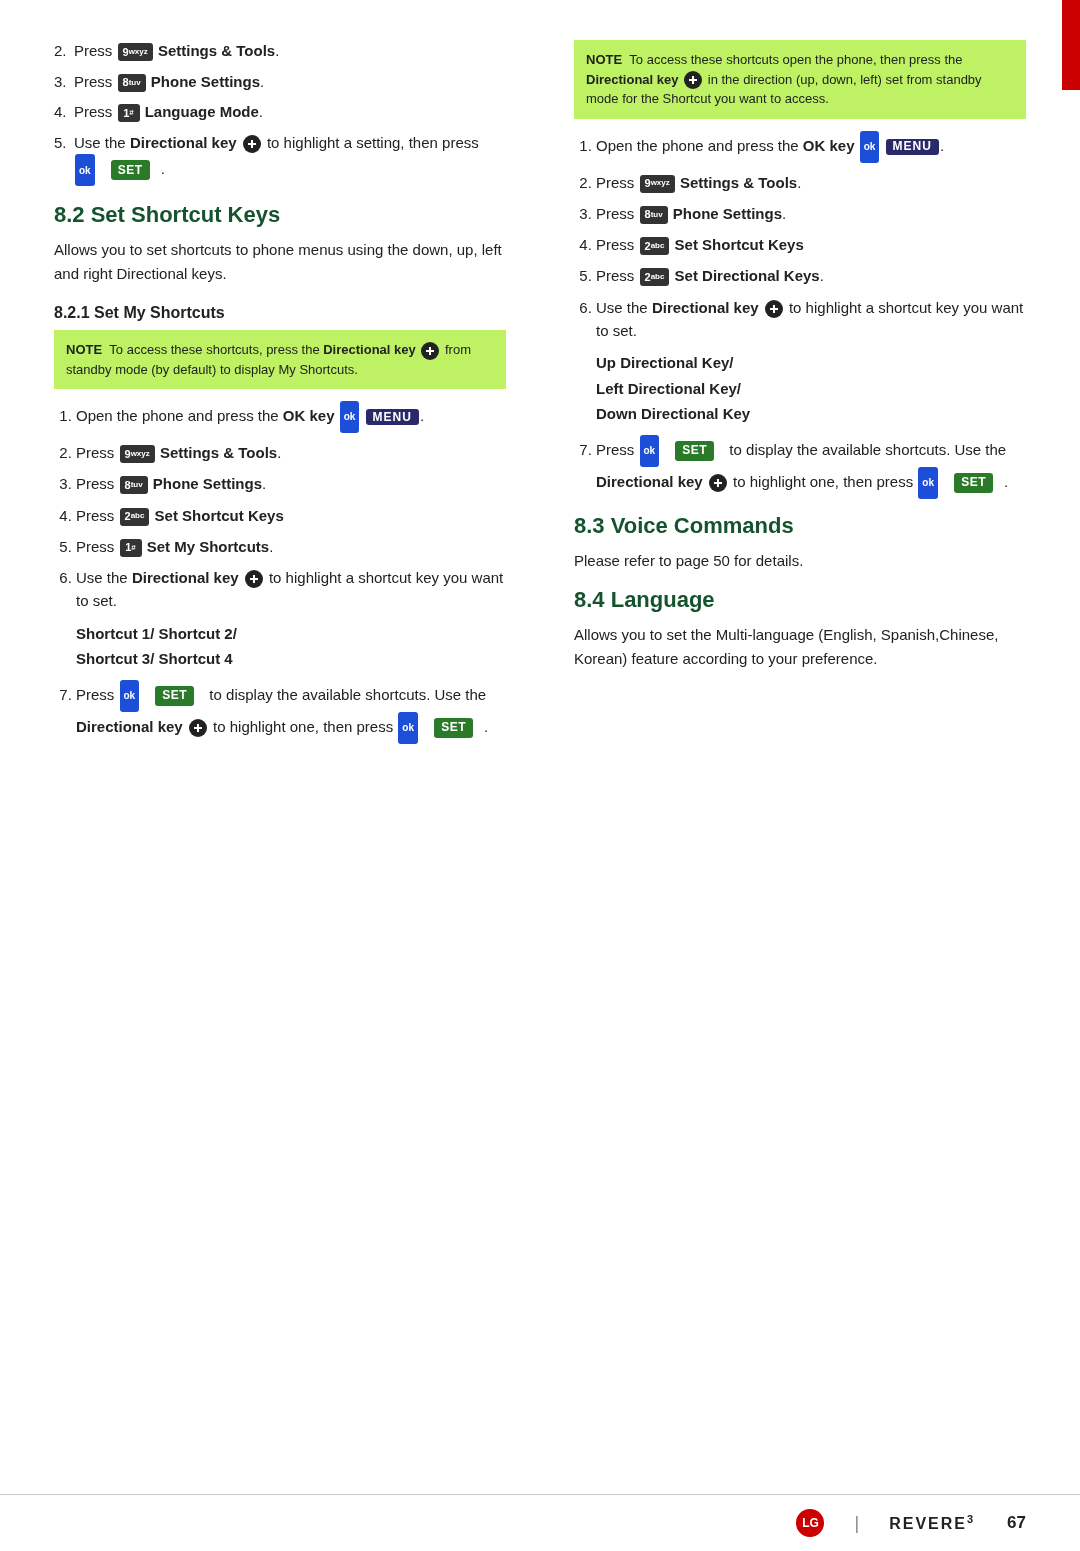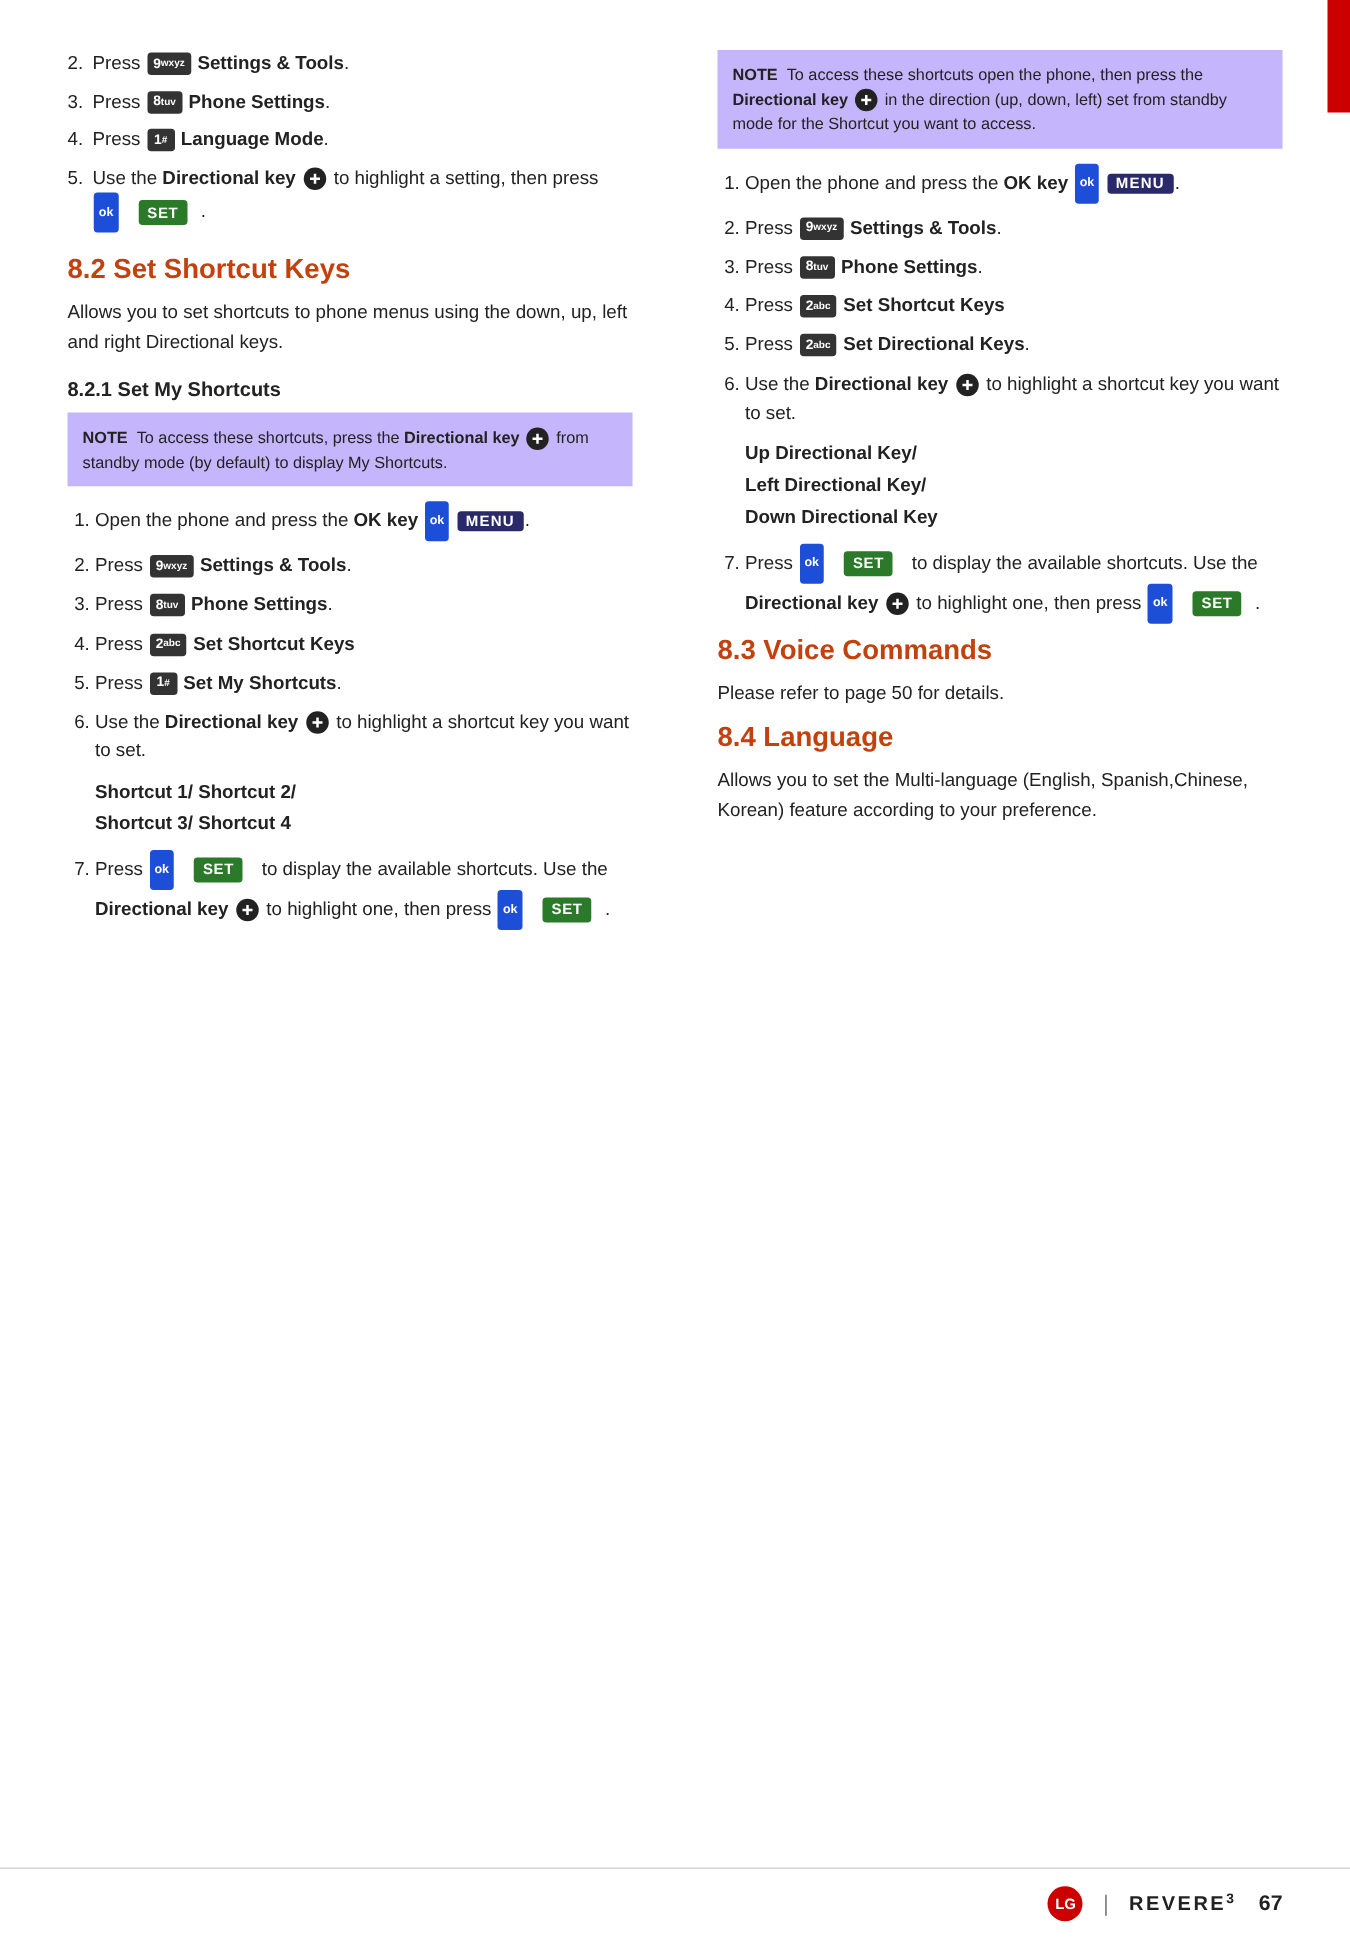--- a/index.html
+++ b/index.html
@@ -39,41 +39,41 @@
       top: 0;
       right: 0;
       width: 18px;
       height: 90px;
       background: #cc0000;
     }
     
     .section-heading {
       font-size: 22px;
       font-weight: bold;
-      color: #c2410c;
+      color: #14532d;
       margin-bottom: 10px;
-      margin-top: 4px;
+      margin-top: 14px;
     }
     .sub-heading {
       font-size: 16px;
       font-weight: bold;
       color: #222;
       margin-top: 18px;
       margin-bottom: 8px;
     }
     .sub-sub-heading {
       font-size: 15px;
       font-weight: bold;
       color: #444;
       margin-top: 14px;
       margin-bottom: 6px;
     }
     
     .note-box {
-      background: #c4b5fd;
+      background: #bef264;
       border: none;
       padding: 10px 12px;
       font-size: 13px;
       margin-bottom: 12px;
       line-height: 1.5;
     }
     .note-label {
       font-weight: bold;
       font-size: 13px;
       color: #222;
@@ -197,21 +197,21 @@
     .footer {
       border-top: 1px solid #ccc;
       padding: 14px 54px;
       display: flex;
       align-items: center;
       justify-content: flex-end;
     }
     .footer-logo {
       display: flex;
       align-items: center;
-      gap: 10px;
+      gap: 24px;
       font-size: 15px;
       color: #222;
     }
     .footer-lg {
       display: flex;
       align-items: center;
       gap: 4px;
     }
     .lg-circle {
       width: 28px;

